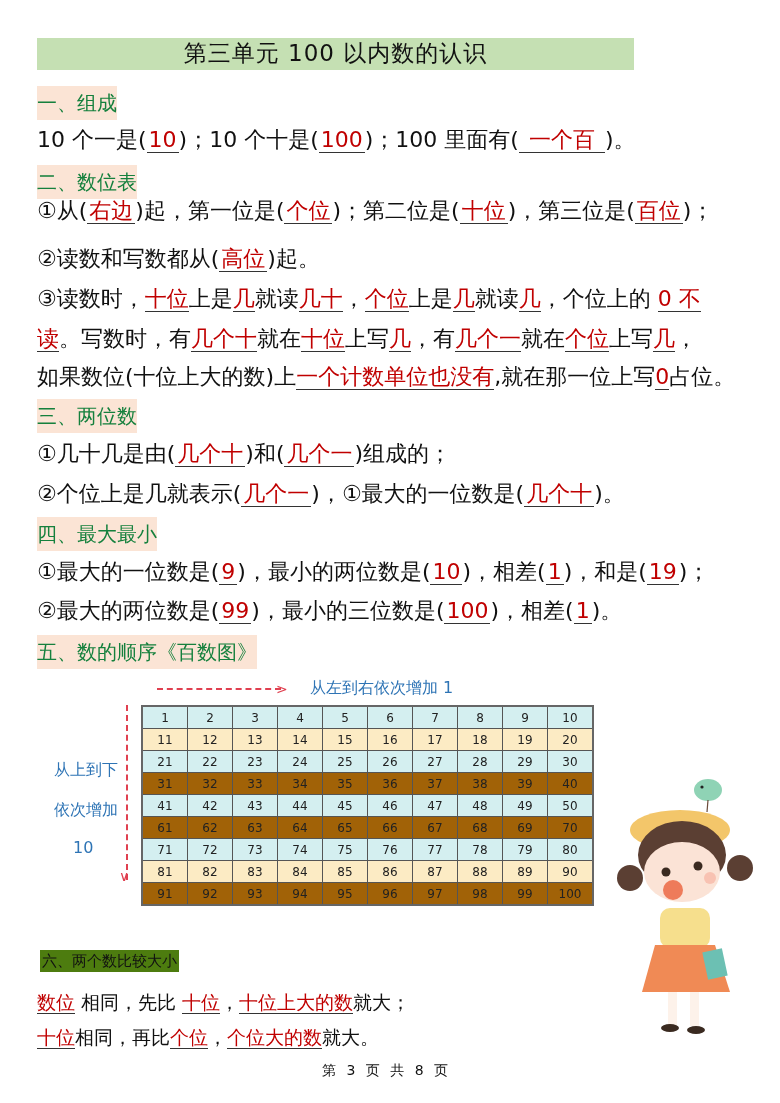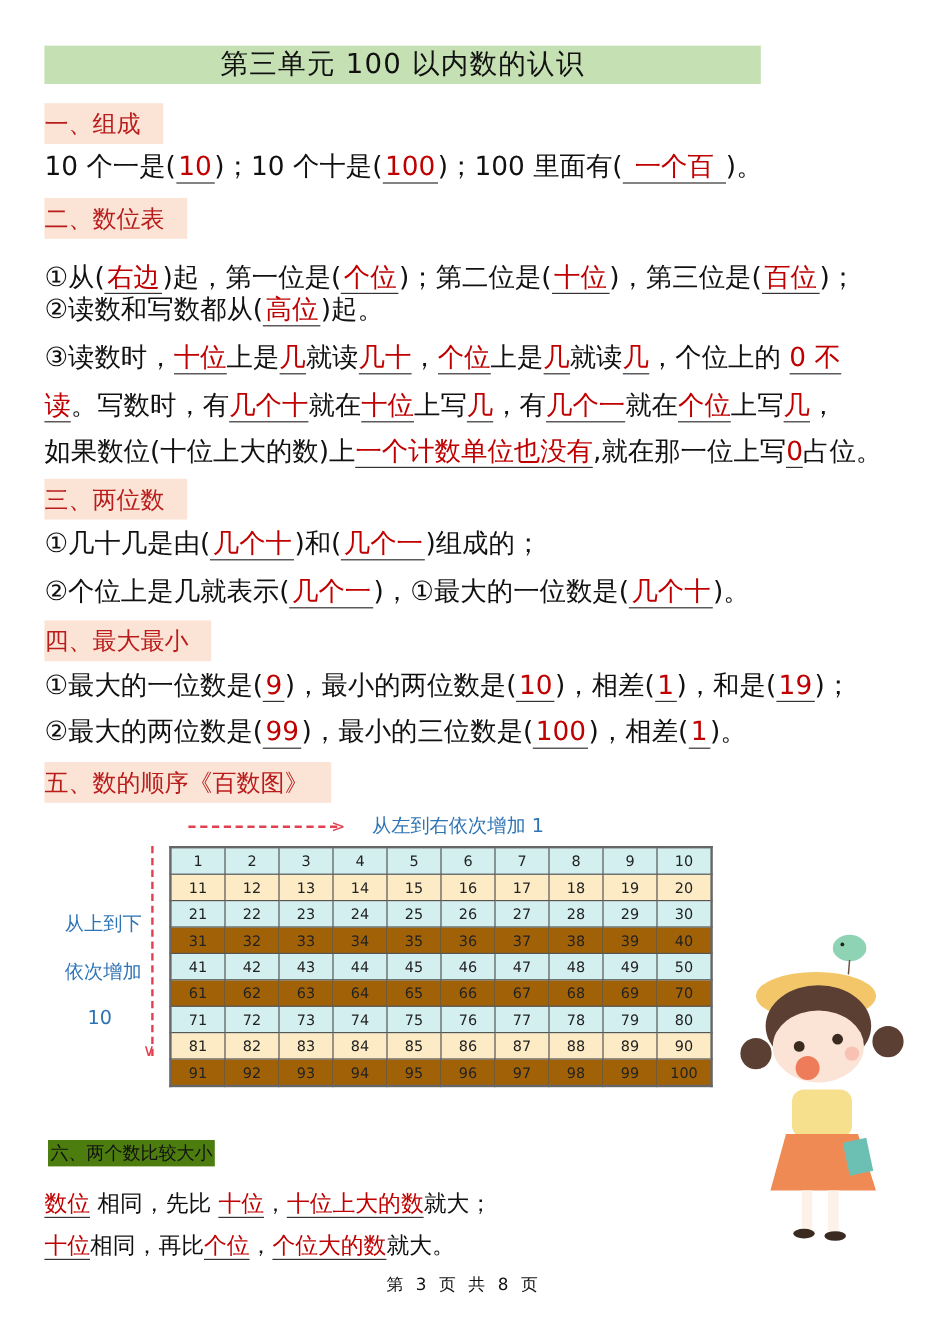--- a/index.html
+++ b/index.html
@@ -1,22 +1,22 @@
 <!DOCTYPE html>
 <html><head>
 <meta charset="utf-8">
 <style>
   html, body { margin: 0; padding: 0; background: #ffffff; }
   body { width: 780px; height: 1103px; position: relative; overflow: hidden;
          font-family: "DejaVu Sans", "Liberation Sans", sans-serif; color: #111; }
   .title-bar { position: absolute; left: 37px; top: 38px; width: 597px; height: 32px;
                background: #c5e0b3; display: flex; align-items: flex-start; justify-content: center; }
   .title-bar span { font-size: 23px; letter-spacing: 1px; color: #111; }
-  .heading { position: absolute; left: 37px; height: 34px; padding: 0 19px 0 0;
-             background: #fbe4d5; display: flex; align-items: center; font-size: 20px; color: #b91c1c; }
+  .heading { position: absolute; left: 37px; height: 34px; padding: 0 0 0 0;
+             background: #fbe4d5; display: flex; align-items: center; font-size: 20px; color: #15803d; }
   .line { position: absolute; left: 37px; font-size: 22px; white-space: nowrap; line-height: 28px; color: #111; }
   .ans { color: #c00000; border-bottom: 1.5px solid #333; padding: 0 2px; }
   .ans-wide { color: #c00000; border-bottom: 1.5px solid #333; padding: 0 10px; }
   .hl { color: #c00000; border-bottom: 1.5px solid #333; }
   .h-arrow { position: absolute; left: 157px; top: 688px; width: 124px; border-top: 2px dashed #e04050; }
   .h-arrow-head { position: absolute; left: 276px; top: 681px; color: #e04050; font-size: 14px; }
   .v-arrow { position: absolute; left: 126px; top: 705px; height: 175px; border-left: 2px dashed #e04050; }
   .v-arrow-head { position: absolute; left: 119px; top: 868px; color: #e04050; font-size: 14px; }
   .blue-label { position: absolute; color: #2e74b5; font-size: 16px; white-space: nowrap; }
   table.hundred { position: absolute; left: 141px; top: 705px; border-collapse: collapse;
@@ -44,21 +44,21 @@
 <div class="heading" style="top:86px;">
   <span>一、组成</span>
 </div>
 <div class="line" style="top:126px;">
   <span>10 个一是(</span><span class="ans">10</span><span>)；10 个十是(</span><span class="ans">100</span><span>)；100 里面有(</span><span class="ans-wide">一个百</span><span>)。</span>
 </div>
 
 <div class="heading" style="top:165px;">
   <span>二、数位表</span>
 </div>
-<div class="line" style="top:218px;">
+<div class="line" style="top:197px;">
   <span>①从(</span><span class="ans">右边</span><span>)起，第一位是(</span><span class="ans">个位</span><span>)；第二位是(</span><span class="ans">十位</span><span>)，第三位是(</span><span class="ans">百位</span><span>)；</span>
 </div>
 <div class="line" style="top:245px;">
   <span>②读数和写数都从(</span><span class="ans">高位</span><span>)起。</span>
 </div>
 <div class="line" style="top:285px;">
   <span>③读数时，</span><span class="hl">十位</span><span>上是</span><span class="hl">几</span><span>就读</span><span class="hl">几十</span><span>，</span><span class="hl">个位</span><span>上是</span><span class="hl">几</span><span>就读</span><span class="hl">几</span><span>，个位上的 </span><span class="hl">0 不</span>
 </div>
 <div class="line" style="top:325px;">
   <span class="hl">读</span><span>。写数时，有</span><span class="hl">几个十</span><span>就在</span><span class="hl">十位</span><span>上写</span><span class="hl">几</span><span>，有</span><span class="hl">几个一</span><span>就在</span><span class="hl">个位</span><span>上写</span><span class="hl">几</span><span>，</span>

